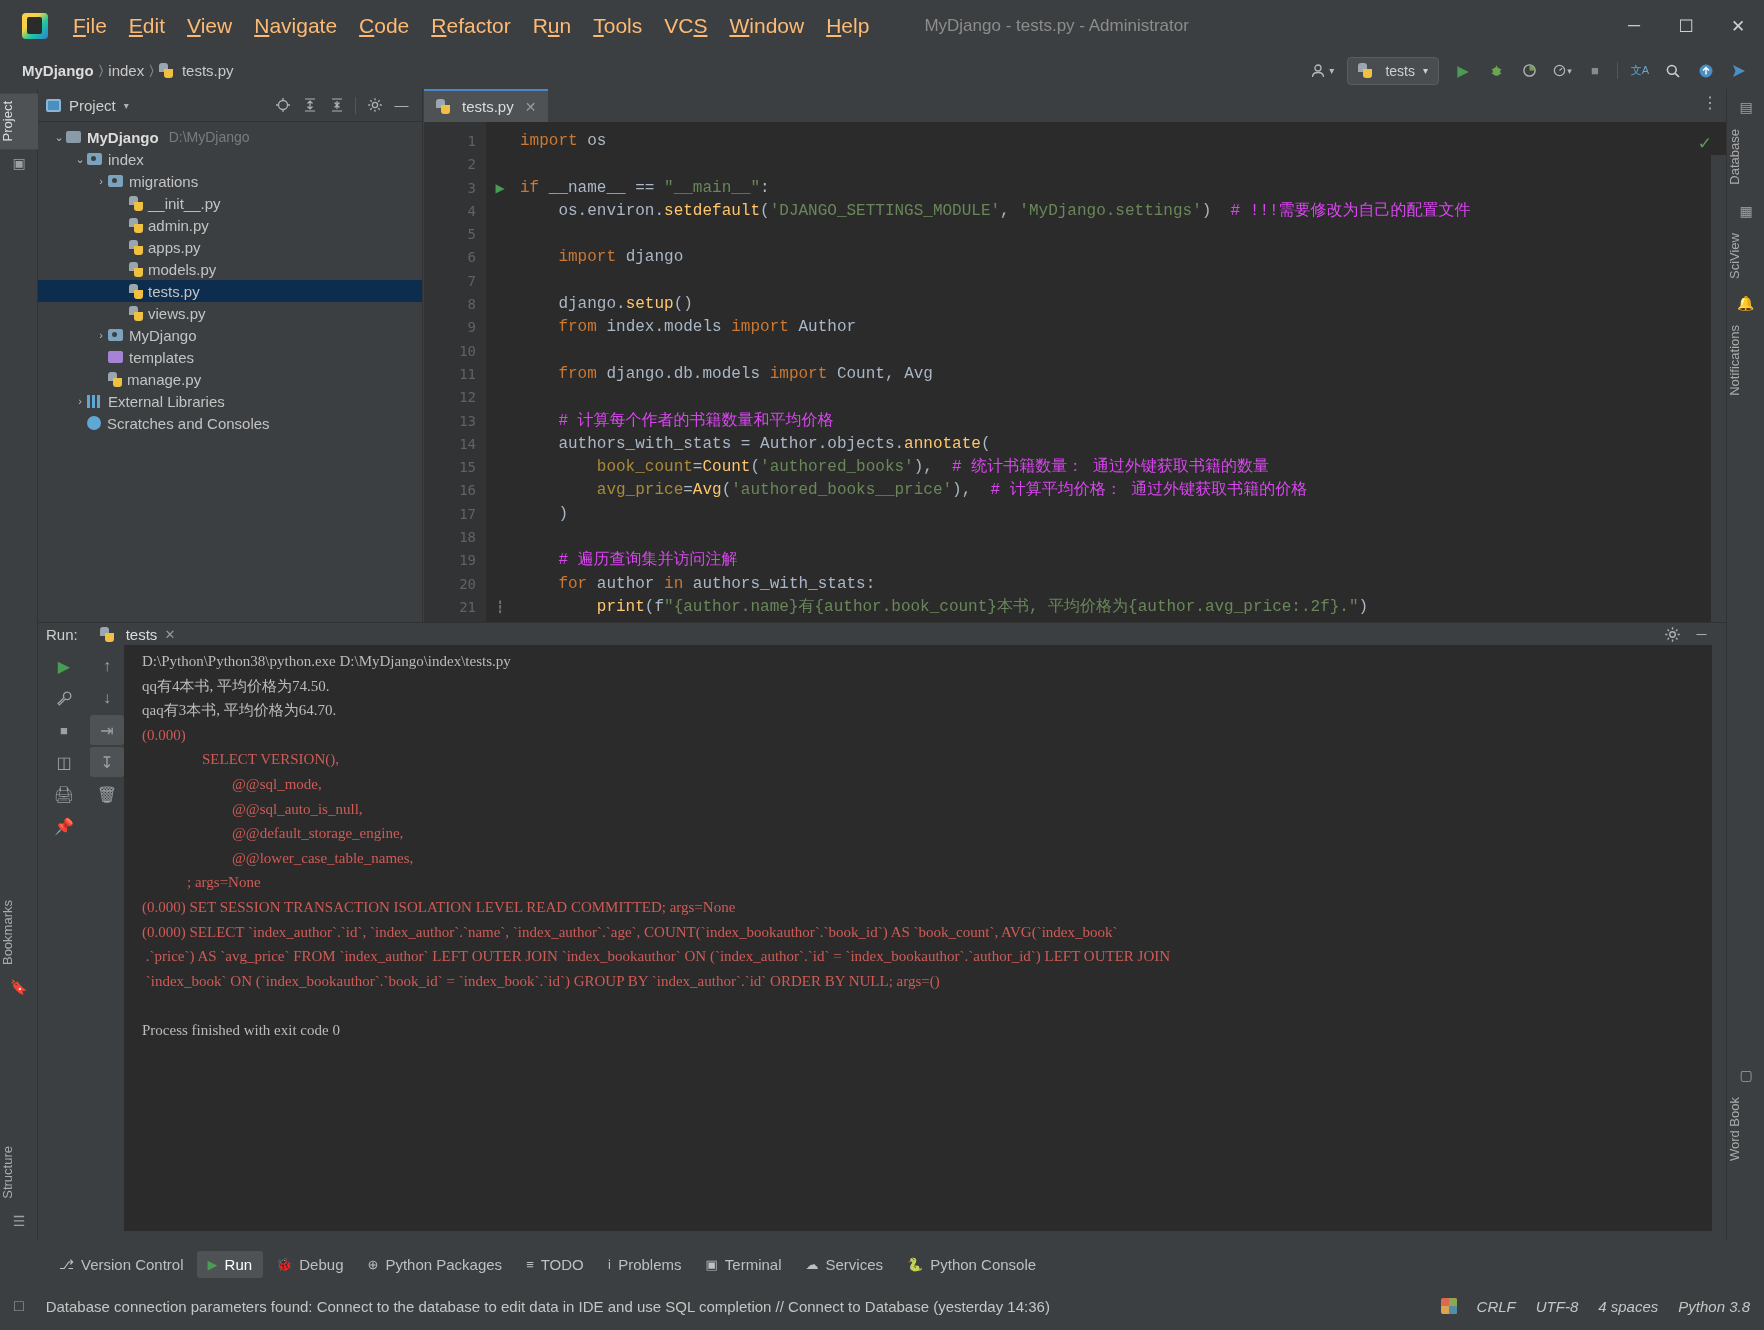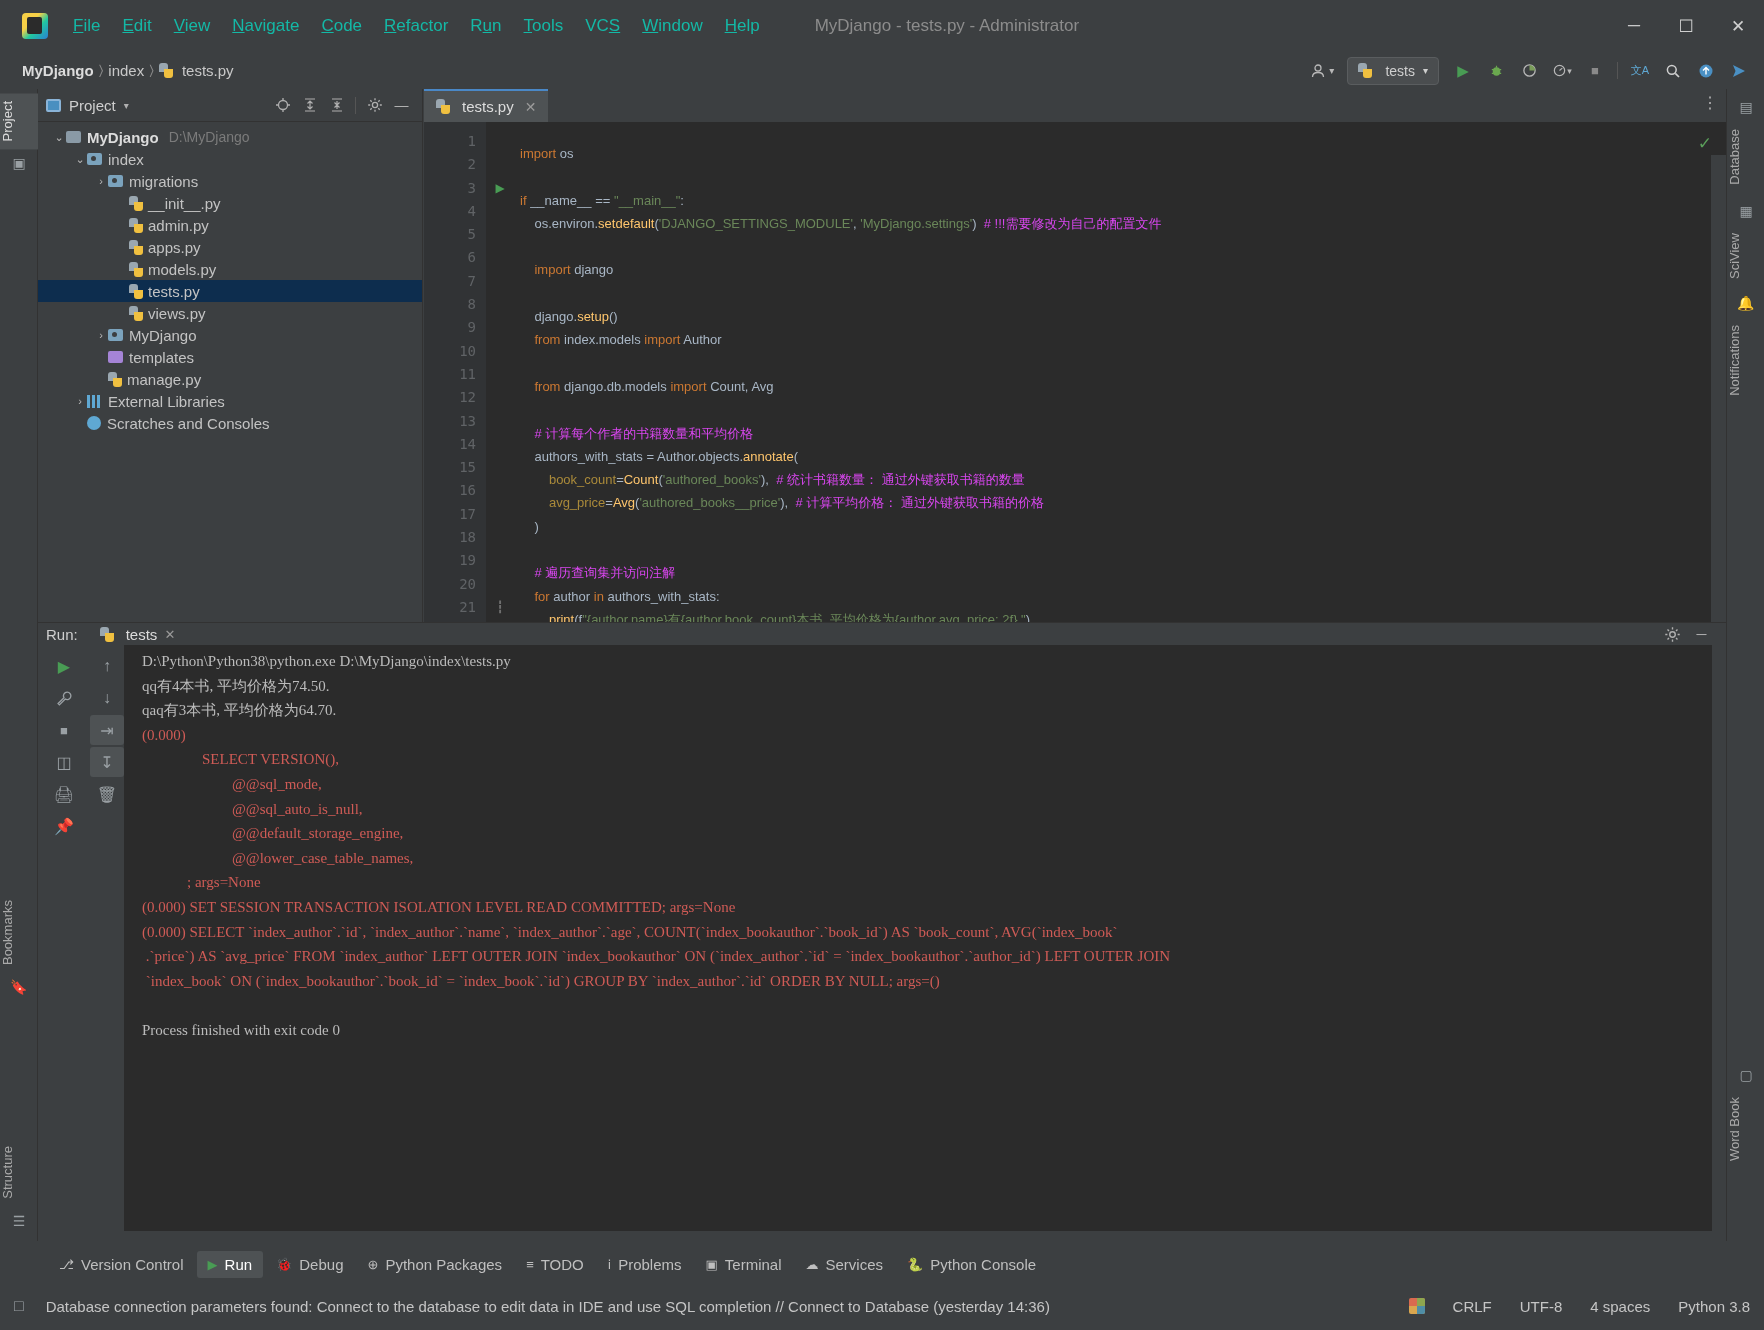--- a/index.html
+++ b/index.html
@@ -22,21 +22,21 @@
     border-radius: 4px;
     background: linear-gradient(135deg,#f7d047 0%,#f7d047 35%,#21c8a0 60%,#2a7fd4 100%);
     position: relative; flex: 0 0 auto;
   }
   .logo:after {
     content: ""; position: absolute; left: 5px; top: 4px; width: 15px; height: 17px;
     background: #2b2b2b; border-radius: 2px;
   }
   .menu { display: flex; align-items: center; gap: 0px; }
   .menu-item {
-    font-size: 17px; color: #14b8a6; padding: 4px 11px; cursor: default; white-space: nowrap;
+    font-size: 21px; color: #fdba74; padding: 4px 11px; cursor: default; white-space: nowrap;
   }
   .menu-item u { text-decoration: underline; }
   .win-title {
     font-size: 17px; color: #8c8c8c; margin-left: 44px; white-space: nowrap;
   }
   .win-buttons {
     position: absolute; right: 0; top: 0; height: 52px; display: flex; align-items: center;
   }
   .win-btn {
     width: 52px; height: 52px; display: flex; align-items: center; justify-content: center;
@@ -162,22 +162,22 @@
     width: 62px; background: #313335; text-align: right; padding-top: 8px;
     flex: 0 0 62px; position: relative;
   }
   .gutter .ln {
     height: 23.3px; line-height: 23.3px; font-family: "DejaVu Sans Mono", monospace;
     font-size: 14px; color: #606366; padding-right: 10px;
   }
   .gutter-marks { width: 28px; background:#2b2b2b; flex:0 0 28px; position:relative; padding-top:8px;}
   .mark { height:23.3px; line-height:23.3px; text-align:center; font-size:12px; color:#6f6f6f;}
   .code {
-    flex: 1; padding-top: 20px; padding-left: 6px;
-    font-family: Liberation Sans, sans-serif; font-size: 13px;
+    flex: 1; padding-top: 8px; padding-left: 6px;
+    font-family: Liberation Mono, monospace; font-size: 16px;
     white-space: pre; overflow: hidden; position: relative;
   }
   .code .line { height: 23.3px; line-height: 23.3px; }
   .kw { color: #cc7832; }
   .str { color: #6a8759; }
   .cmt { color: #d946ef; }
   .fn { color: #ffc66d; }
   .id { color: #a9b7c6; }
   .param { color: #aa8a3a; }
   .editor-check { position:absolute; right: 14px; top: 44px; color:#5a9e5a; font-size:17px;}
@@ -231,21 +231,21 @@
     padding: 5px 11px; border-radius: 3px;
   }
   .btab.active { background: #4e5254; color: #ffffff; }
 
   
   .statusbar {
     position: absolute; left: 0; bottom: 0; width: 1764px; height: 48px;
     background: #3c3f41; display: flex; align-items: center; padding: 0 14px;
   }
   .status-msg { font-size: 15px; color: #c5c5c5; margin-left: 22px; }
-  .status-right { margin-left: auto; display: flex; align-items: center; gap: 28px; font-size: 15px; color: #c5c5c5; }
+  .status-right { margin-left: auto; display: flex; align-items: center; gap: 20px; font-size: 15px; color: #c5c5c5; font-style: italic; }
   .db-ico {
     width: 16px; height: 16px;
     background:
       linear-gradient(#d96a4f 0 50%, #d9a64f 50% 100%);
     position: relative; border-radius: 2px;
   }
   .db-ico:after{content:"";position:absolute;left:8px;top:0;width:8px;height:16px;
     background:linear-gradient(#8ea64f 0 50%, #4f8ea6 50% 100%);border-radius:0 2px 2px 0;}
 </style>
 </head>

